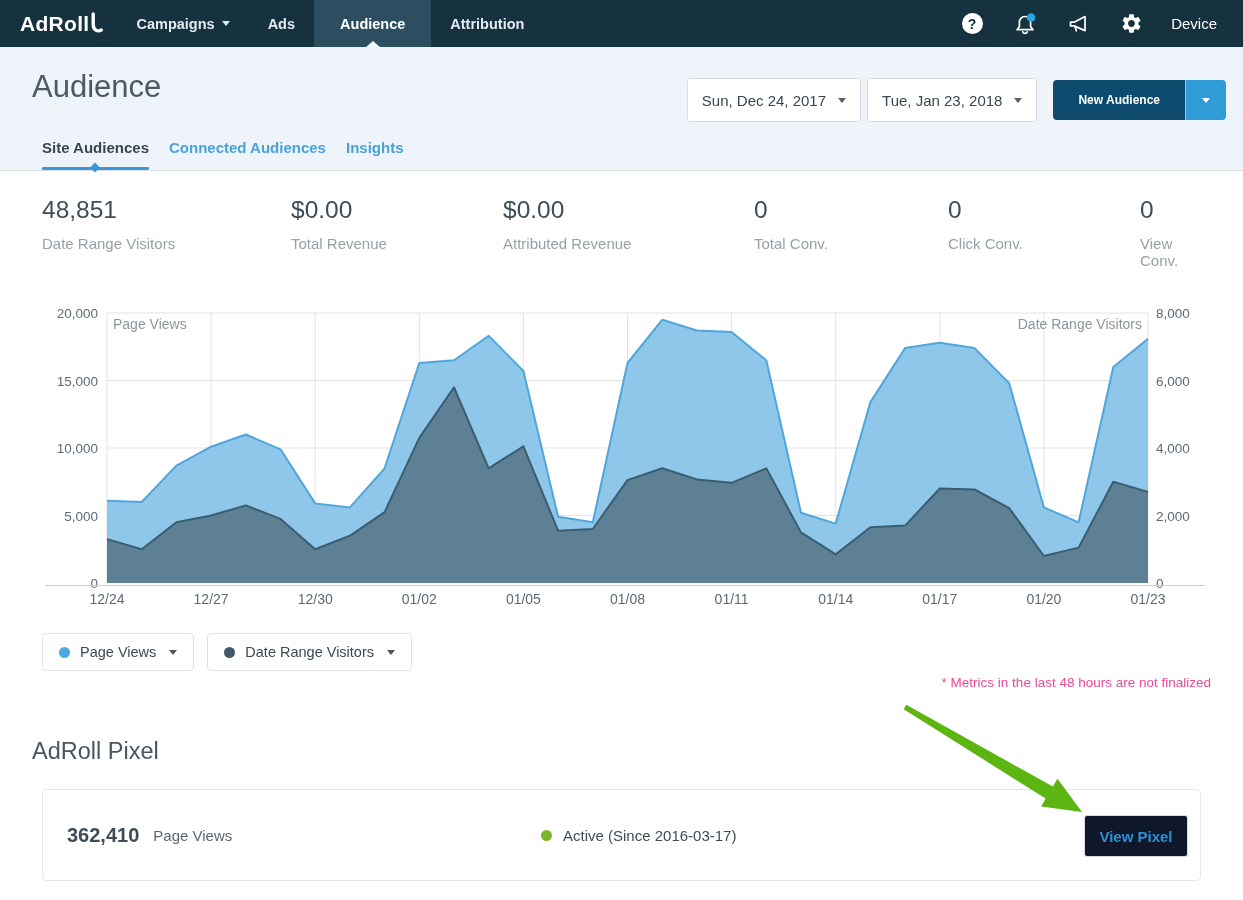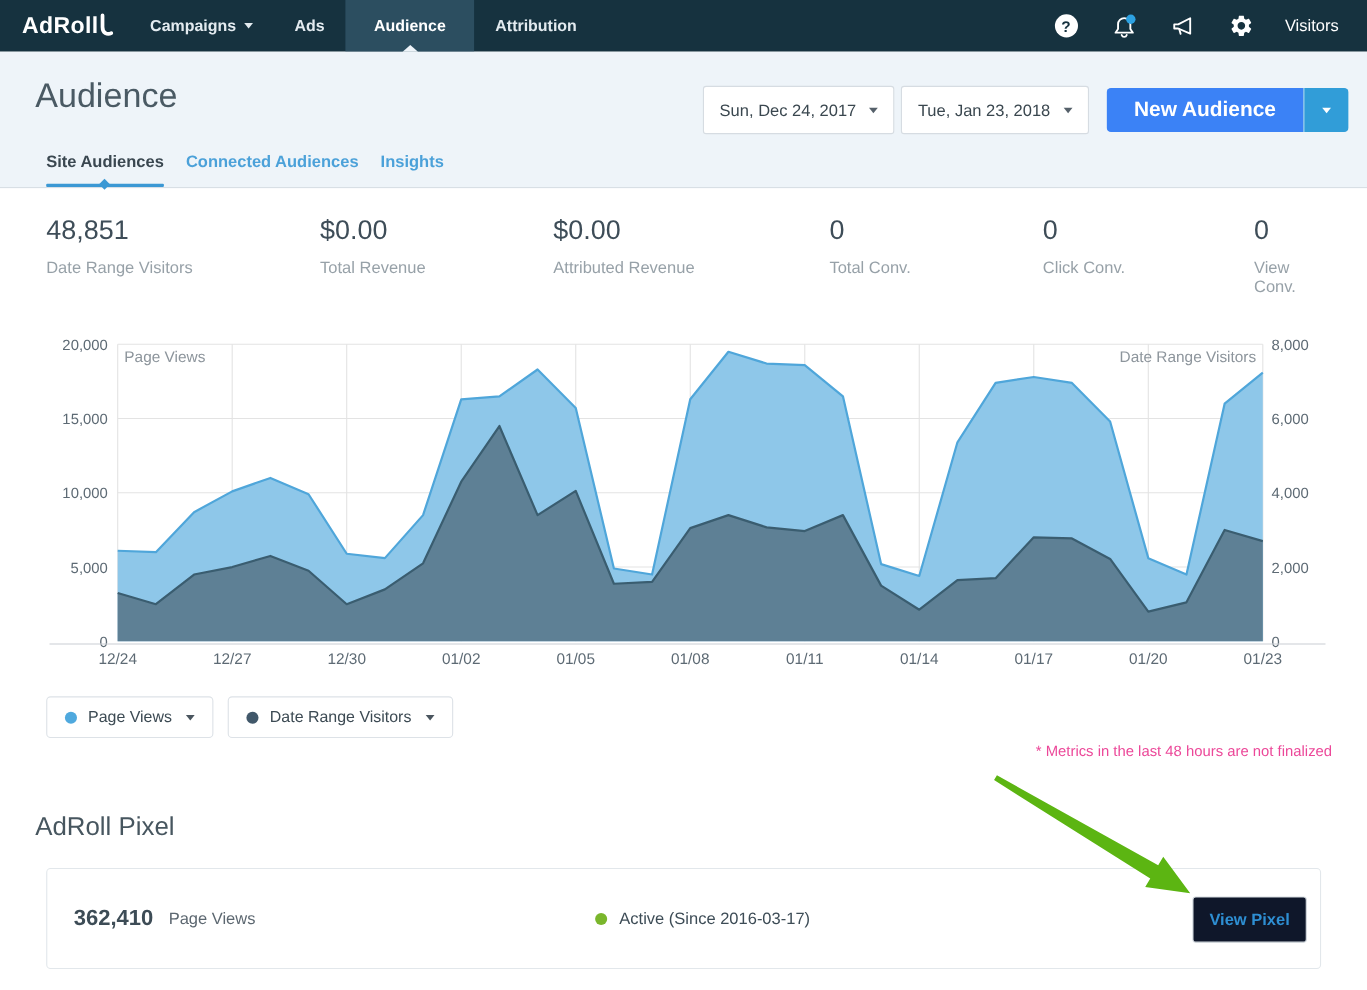--- a/index.html
+++ b/index.html
@@ -21,21 +21,21 @@
   .segment { color:#fff; font-size:15px; cursor:pointer; }
 
   
   .page-header { position:absolute; top:47px; left:0; width:1243px; height:124px; background:#eef4f9; border-bottom:1px solid #d8dfe5; }
   .page-title { position:absolute; left:32px; top:22px; font-size:31px; font-weight:400; color:#4a5a64; }
   .controls { position:absolute; right:17px; top:31px; display:flex; align-items:center; }
   .date-select { height:44px; background:#fff; border:1px solid #d6dce2; border-radius:3px; display:flex; align-items:center; padding:0 14px; font-size:15px; color:#3a474f; cursor:pointer; }
   .date-select .caret-down { color:#55606a; margin-left:12px; }
   .date-select + .date-select { margin-left:6px; }
   .btn-group { display:flex; margin-left:16px; height:40px; border-radius:4px; overflow:hidden; }
-  .btn-primary { height:40px; background:#3b82f6; border:none; color:#fff; font-family:inherit; font-size:19px; font-weight:700; padding:0 25px; cursor:pointer; }
+  .btn-primary { height:40px; background:#0c4a6e; border:none; color:#fff; font-family:inherit; font-size:12px; font-weight:700; padding:0 25px; cursor:pointer; }
   .btn-caret { width:41px; height:40px; background:#319dd8; border:none; border-left:1px solid rgba(255,255,255,.45); color:#fff; display:flex; align-items:center; justify-content:center; cursor:pointer; }
   .btn-caret .caret-down { margin-left:0; }
 
   .tabs { position:absolute; left:42px; bottom:0; display:flex; gap:20px; }
   .tab { position:relative; padding-bottom:14px; font-size:15px; font-weight:700; color:#4ba1d9; cursor:pointer; }
   .tab.active { color:#3a4750; }
   .tab.active::after { content:""; position:absolute; left:0; right:0; bottom:0; height:3px; background:#3b98d4; border-radius:1px; }
   .tab.active::before { content:""; position:absolute; left:50%; bottom:-1px; width:7px; height:7px; background:#3b98d4; transform:translateX(-50%) rotate(45deg); }
 
   
@@ -111,21 +111,21 @@
           <path d="M4.5 10.2h3.6L19 4.6v14L8.1 13.9H4.5z"></path>
           <path d="M9 14.4l1.3 4.4"></path>
         </g>
       </svg>
     </div>
     <div class="nav-icon">
       <svg width="23" height="23" viewBox="0 0 24 24">
         <path fill="#fff" d="M19.14,12.94c0.04-0.3,0.06-0.61,0.06-0.94c0-0.32-0.02-0.64-0.07-0.94l2.03-1.58c0.18-0.14,0.23-0.41,0.12-0.61 l-1.92-3.32c-0.12-0.22-0.37-0.29-0.59-0.22l-2.39,0.96c-0.5-0.38-1.03-0.7-1.62-0.94L14.4,2.81c-0.04-0.24-0.24-0.41-0.48-0.41 h-3.84c-0.24,0-0.43,0.17-0.47,0.41L9.25,5.35C8.66,5.59,8.12,5.92,7.63,6.29L5.24,5.33c-0.22-0.08-0.47,0-0.59,0.22L2.74,8.87 C2.62,9.08,2.66,9.34,2.86,9.48l2.03,1.58C4.84,11.36,4.8,11.69,4.8,12s0.02,0.64,0.07,0.94l-2.03,1.58 c-0.18,0.14-0.23,0.41-0.12,0.61l1.92,3.32c0.12,0.22,0.37,0.29,0.59,0.22l2.39-0.96c0.5,0.38,1.03,0.7,1.62,0.94l0.36,2.54 c0.05,0.24,0.24,0.41,0.48,0.41h3.84c0.24,0,0.44-0.17,0.47-0.41l0.36-2.54c0.59-0.24,1.13-0.56,1.62-0.94l2.39,0.96 c0.22,0.08,0.47,0,0.59-0.22l1.92-3.32c0.12-0.22,0.07-0.47-0.12-0.61L19.14,12.94z M12,15.6c-1.98,0-3.6-1.62-3.6-3.6 s1.62-3.6,3.6-3.6s3.6,1.62,3.6,3.6S13.98,15.6,12,15.6z"></path>
       </svg>
     </div>
-    <div class="segment">Visitors</div>
+    <div class="segment">Device</div>
   </div>
 </div>
 
 <div class="page-header">
   <h1 class="page-title">Audience</h1>
 
   <div class="controls">
     <div class="date-select">
       <span>Sun, Dec 24, 2017</span>
       <span class="caret-down"></span>

